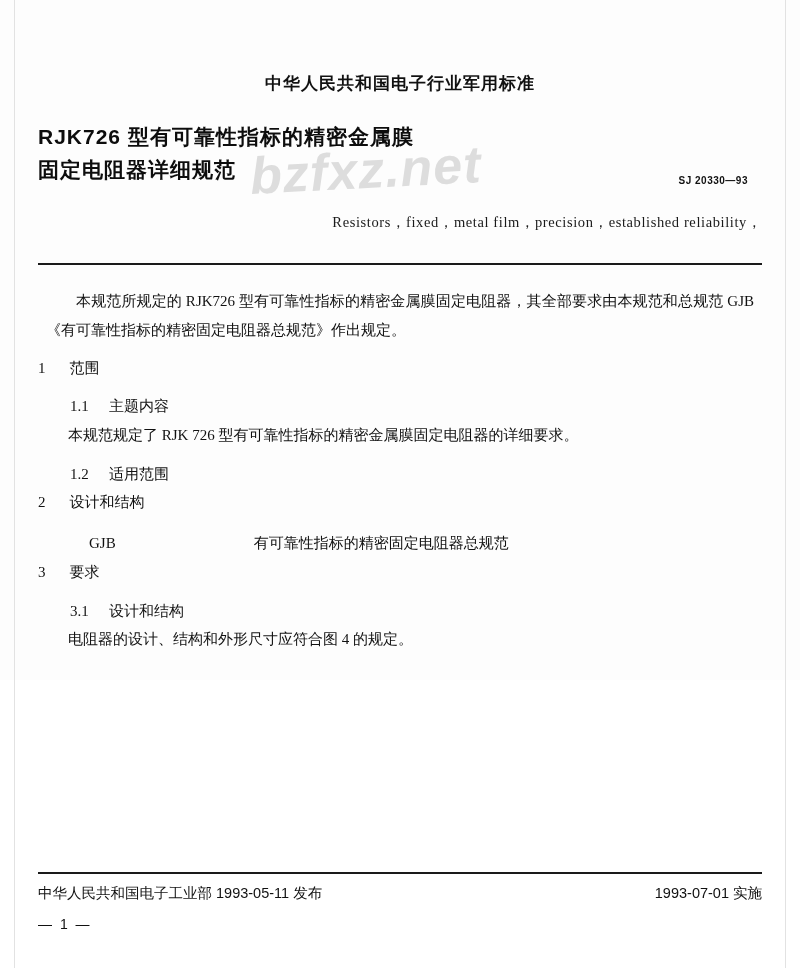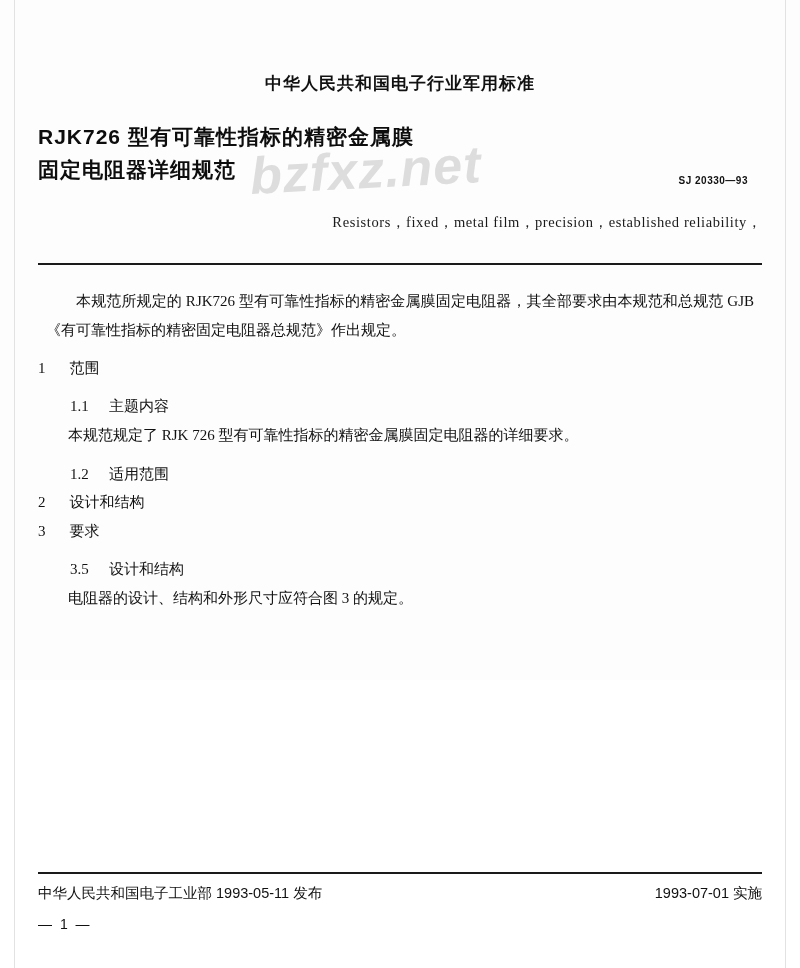--- a/index.html
+++ b/index.html
@@ -225,29 +225,32 @@
     </div>
     <div class="para">本规范规定了 RJK 726 型有可靠性指标的精密金属膜固定电阻器的详细要求。</div>
 
     <div class="sub-head">
       <span class="num">1.2</span><span>适用范围</span>
     </div>
 
     <div class="sec-head">
       <span class="num">2</span><span>设计和结构</span>
     </div>
+    <div class="gjb-line">
+      <span>GJB</span><span class="gjb-gap"></span><span>有可靠性指标的精密固定电阻器总规范</span>
+    </div>
 
     <div class="sec-head">
       <span class="num">3</span><span>要求</span>
     </div>
 
     <div class="sub-head">
-      <span class="num">3.5</span><span>设计和结构</span>
-    </div>
-    <div class="para">电阻器的设计、结构和外形尺寸应符合图 3 的规定。</div>
+      <span class="num">3.1</span><span>设计和结构</span>
+    </div>
+    <div class="para">电阻器的设计、结构和外形尺寸应符合图 4 的规定。</div>
 
   </div>
 
   <div class="watermark">bzfxz.net</div>
 
   <div class="footer-rule"></div>
   <div class="footer">
     <span>中华人民共和国电子工业部 1993-05-11 发布</span>
     <span>1993-07-01 实施</span>
   </div>

